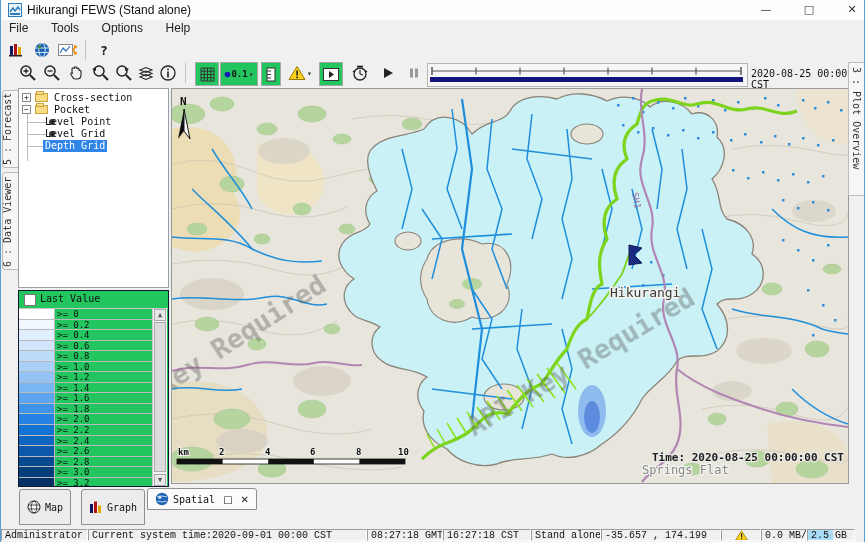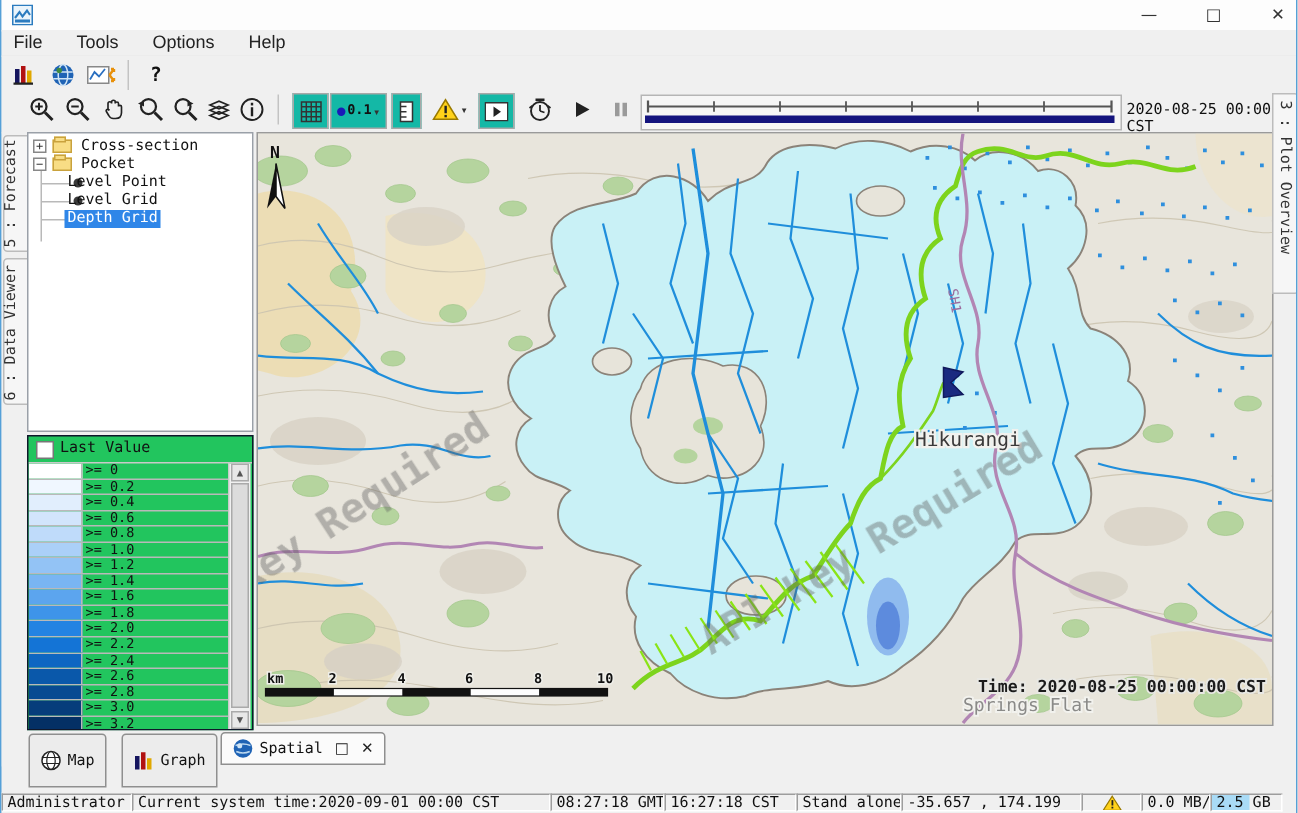--- a/index.html
+++ b/index.html
@@ -12,21 +12,21 @@
   #titlebar .ttl{position:absolute;left:26px;top:3px;font-family:"Liberation Sans",sans-serif;font-size:12px;color:#111;}
   .winctl{position:absolute;top:0;width:40px;height:20px;text-align:center;line-height:20px;
           font-family:"DejaVu Sans",sans-serif;font-size:11px;color:#333;cursor:default;}
   
   #menubar{left:0;top:20px;width:865px;height:17px;background:#f0f0f0;border-bottom:1px solid #e0e0e0;}
   .menuitem{display:inline-block;padding:1px 8px 0 8px;font-family:"Liberation Sans",sans-serif;font-size:12px;color:#222;}
   
   #toolbar1{left:0;top:37px;width:865px;height:23px;background:#f0f0f0;}
   #toolbar2{left:0;top:60px;width:865px;height:28px;background:#f0f0f0;border-bottom:1px solid #c9c9c9;}
   .tbtn{position:absolute;top:2px;width:22px;height:22px;display:flex;align-items:center;justify-content:center;}
-  .tbox{border:1px solid #a8a8a8;background:#14b8a6;font-weight:bold;}
+  .tbox{border:1px solid #a8a8a8;background:#22c55e;font-weight:bold;}
   .tsep{position:absolute;top:3px;width:1px;height:20px;background:#c3c3c3;}
   .ddarrow{font-size:8px;color:#333;margin-left:1px;}
   
   #main{left:0;top:88px;width:865px;height:399px;background:#f0f0f0;}
   .vtabL{position:absolute;left:1px;width:15px;background:#f6f6f6;border:1px solid #bcbcbc;border-radius:3px 0 0 3px;}
   .vtabL span{position:absolute;left:-1px;top:0;transform:rotate(-90deg);transform-origin:0 0;white-space:nowrap;
       font-size:10px;color:#333;font-family:"DejaVu Sans Mono",monospace;}
   .vtabR{position:absolute;left:847px;width:16px;background:#f6f6f6;border:1px solid #bcbcbc;border-radius:0 3px 3px 0;}
   .vtabR span{position:absolute;left:13px;top:4px;transform:rotate(90deg);transform-origin:0 0;white-space:nowrap;
       font-size:10px;color:#333;}
@@ -61,34 +61,35 @@
   .btab{position:absolute;top:2px;height:36px;background:#ececec;border:1px solid #8f8f8f;border-radius:3px 3px 0 0;
         display:flex;align-items:center;padding:0 7px;gap:4px;font-size:10px;box-sizing:border-box;}
   .btab.active{background:#fbfbfb;height:22px;top:1px;}
   .tabctl{font-family:"DejaVu Sans",sans-serif;font-size:10px;color:#222;margin-left:4px;}
   #logsrow{left:0;top:511px;width:865px;height:17px;background:#f0f0f0;}
   #logsbtn{position:absolute;left:18px;top:1px;height:14px;padding:0 6px;background:#f4f4f4;border:1px solid #8f8f8f;
            font-size:9px;line-height:12px;border-radius:2px;}
   
   #statusbar{left:0;top:528px;width:865px;height:14px;background:#f0f0f0;display:flex;}
   .seg{height:12px;margin-top:1px;border:1px solid;border-color:#9d9d9d #fff #fff #9d9d9d;
-       font-size:10px;line-height:11px;padding:0 3px;box-sizing:border-box;overflow:hidden;white-space:nowrap;position:relative;}
+       font-size:10px;line-height:11px;padding:0 3px;box-sizing:border-box;overflow:hidden;white-space:nowrap;position:relative;font-family:Liberation Mono, monospace;}
   svg text{font-family:"DejaVu Sans Mono",monospace;}
 </style>
 </head>
 <body>
 
 <div id="win">
 
   <div class="abs" id="titlebar">
     <svg class="abs" style="left:7px;top:3px" width="14" height="14">
       <rect x="0.5" y="0.5" width="13" height="13" fill="#eaf4fb" stroke="#2b7bbf"></rect>
       <path d="M2 9 L5 5 L7 8 L10 4 L12 7" stroke="#2b7bbf" stroke-width="1.4" fill="none"></path>
       <rect x="2" y="10" width="10" height="2" fill="#2b7bbf"></rect>
     </svg>
+    <span class="ttl">Hikurangi FEWS  (Stand alone)</span>
     <span class="winctl" style="left:745px">—</span>
     <span class="winctl" style="left:788px">□</span>
     <span class="winctl" style="left:831px">✕</span>
   </div>
 
   <div class="abs" id="menubar">
     <span class="menuitem">File</span>
     <span class="menuitem">Tools</span>
     <span class="menuitem">Options</span>
     <span class="menuitem">Help</span>

